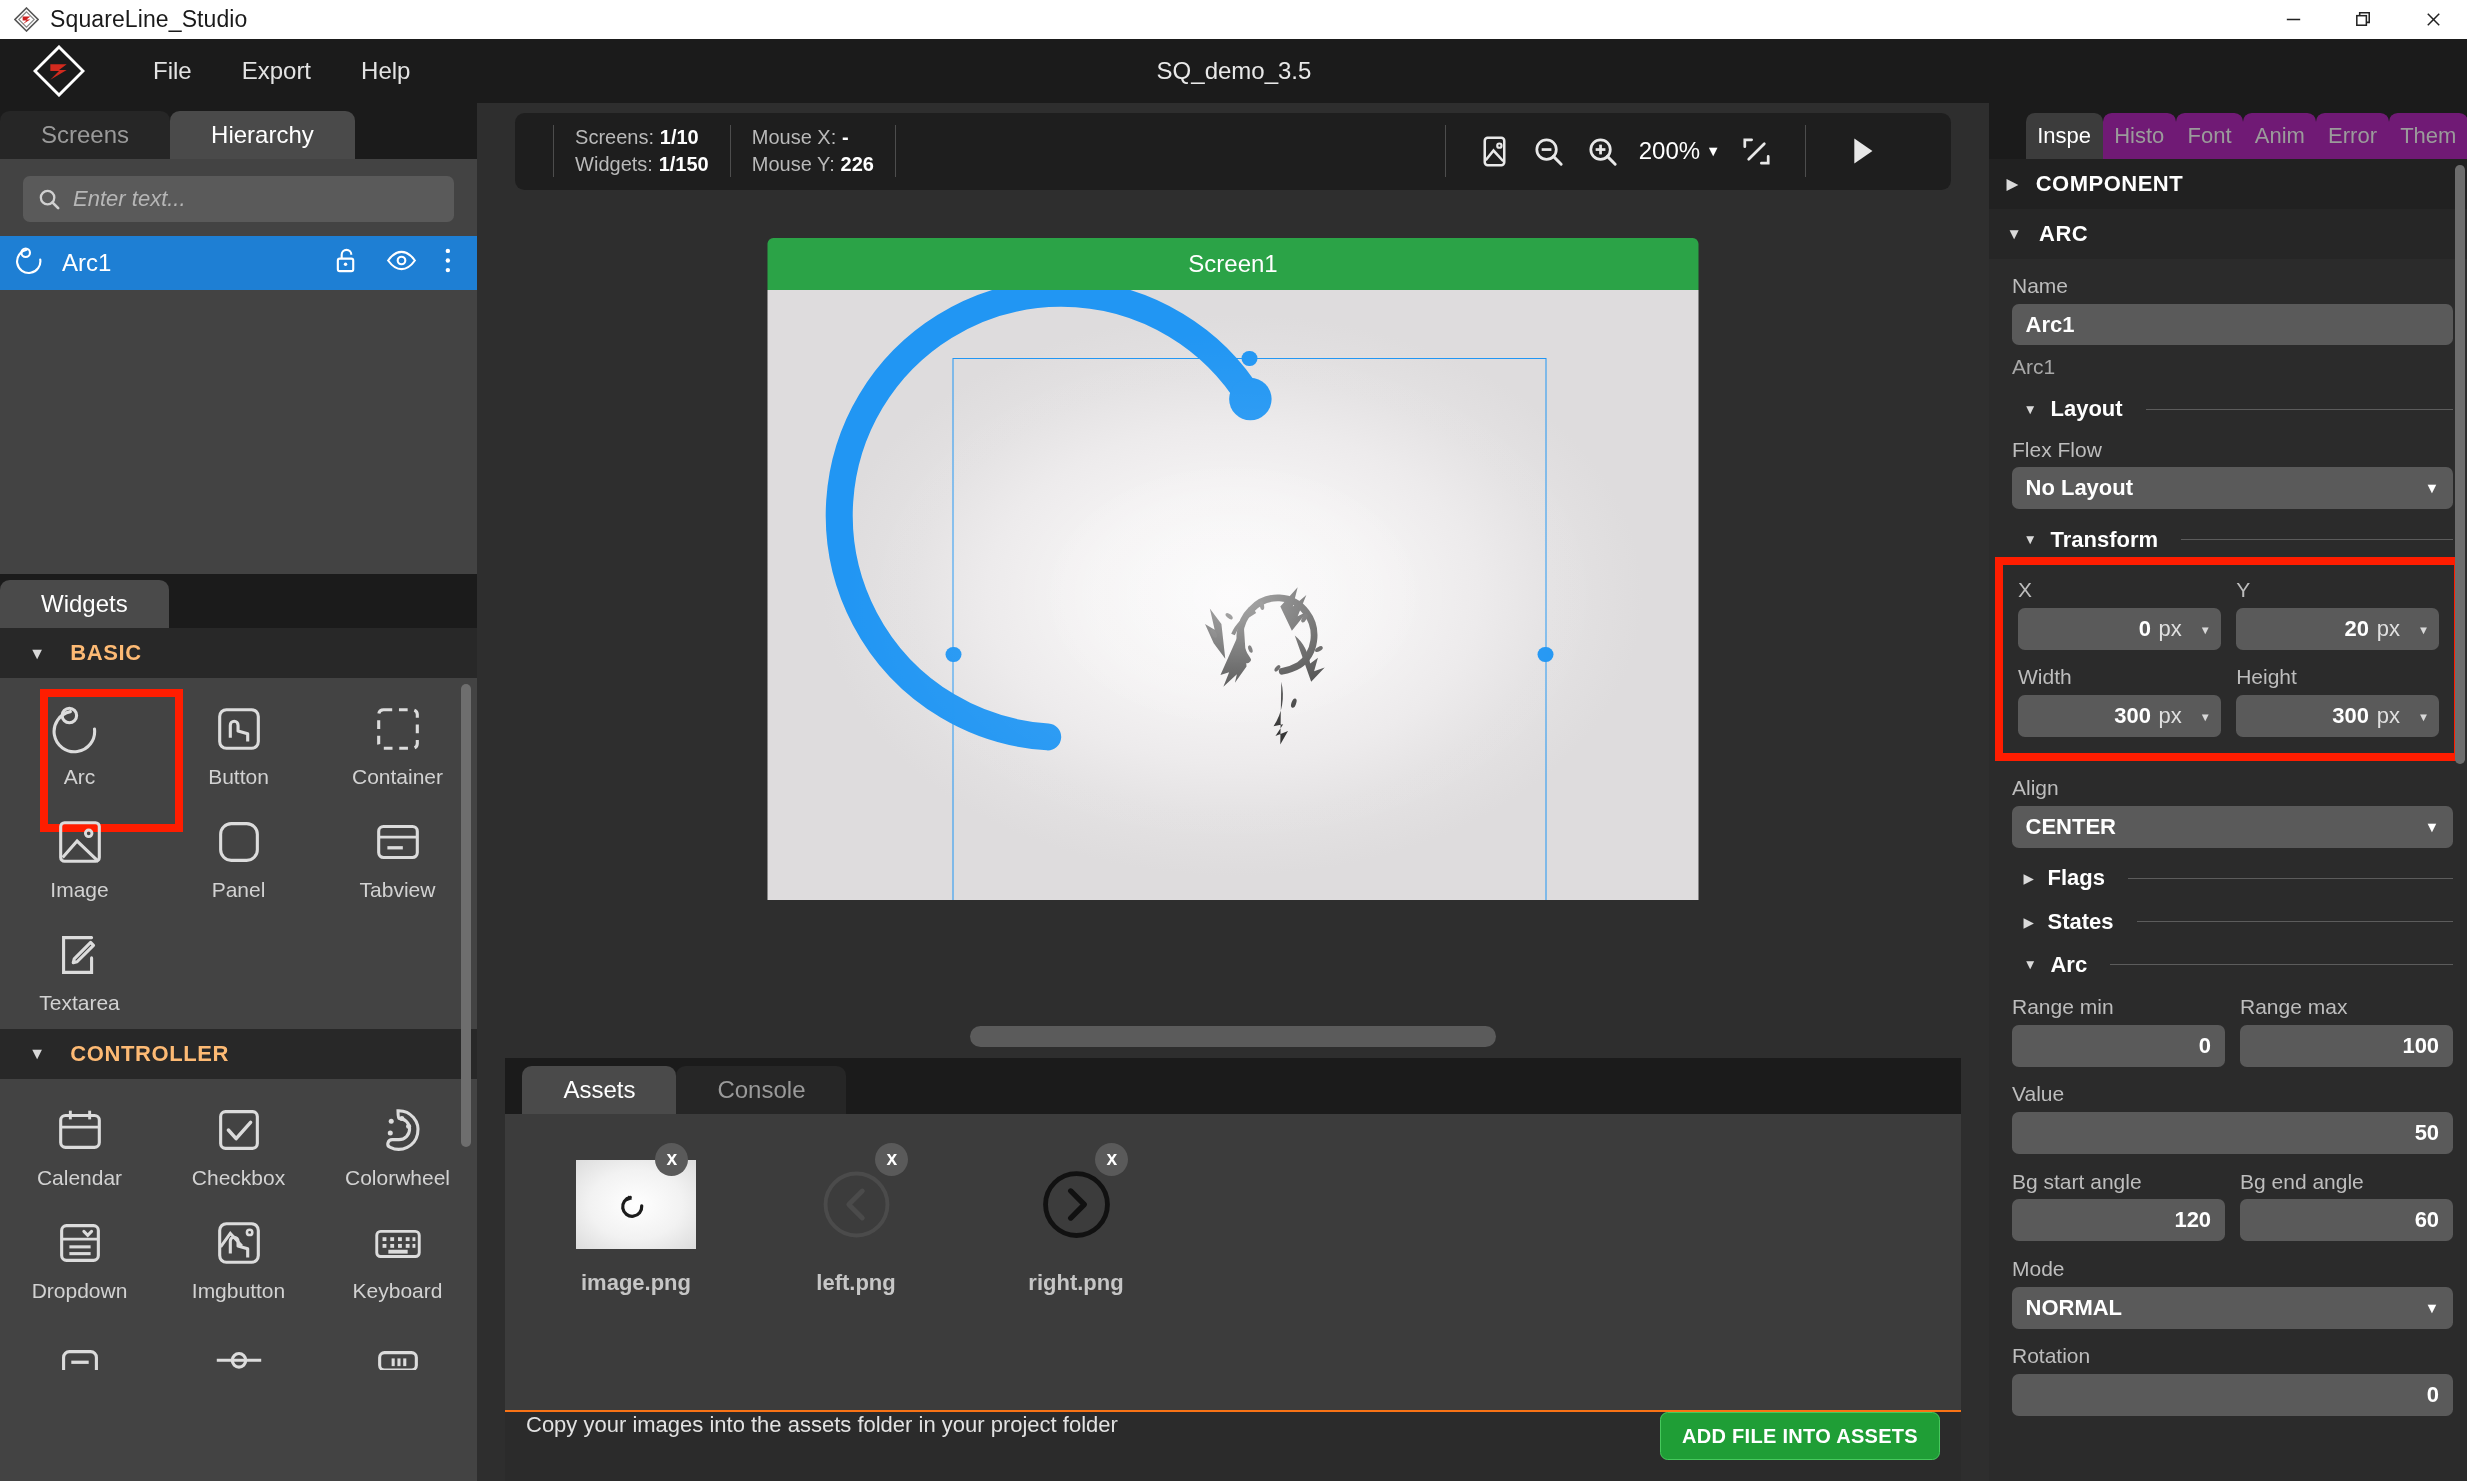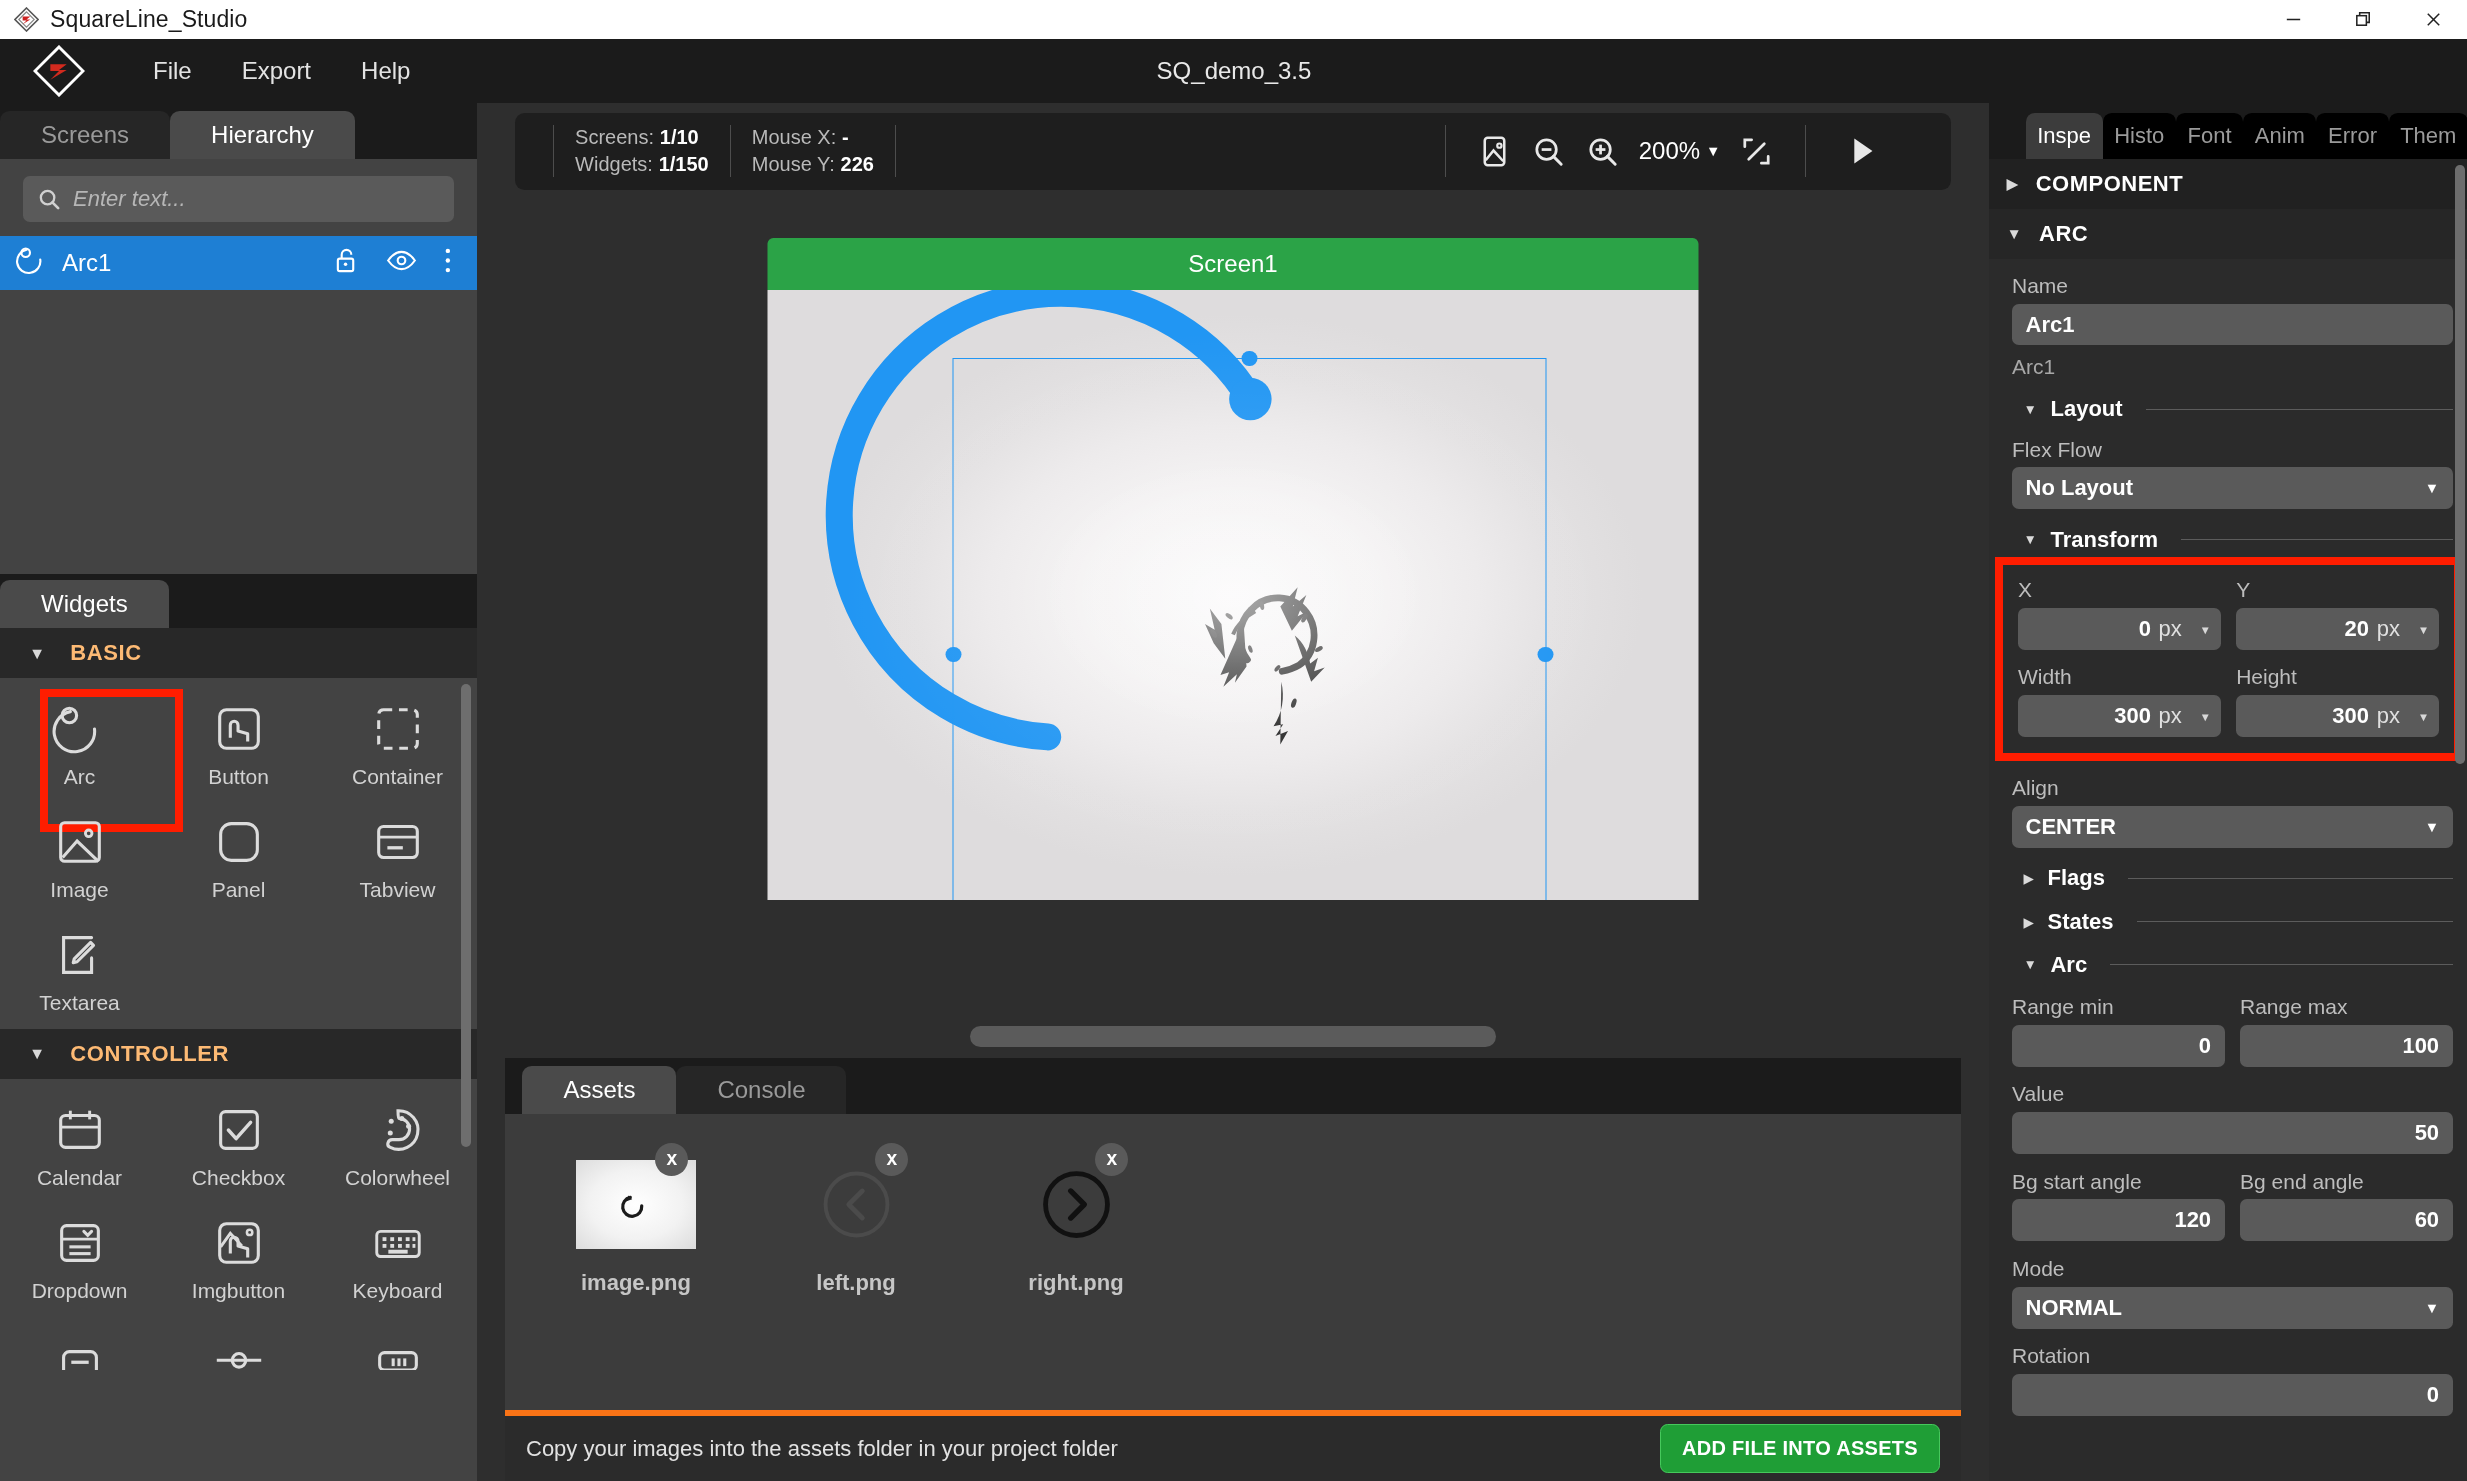--- a/index.html
+++ b/index.html
@@ -178,37 +178,37 @@
   }
   .asset-x {
     position: absolute; right: 7.7px; top: -17.4px; width: 33px; height: 33px;
     border-radius: 50%; background: #5a5a5a; color: #ffffff;
     display: flex; align-items: center; justify-content: center;
     font-size: 19.3px; font-weight: bold;
   }
   .asset-name { margin-top: 21px; font-size: 22px; color: #c6c6c6; font-weight: bold; }
 
   .statusbar {
-    height: 71px; background: #2b2b2b; display: flex; align-items: center;
-    padding: 0 21px; border-top: 6px solid #f97316;
+    height: 71px; background: #2b2b2b; display: flex; align-items: flex-start;
+    padding: 0 21px; border-top: 2px solid #f97316;
   }
   .status-text { font-size: 22px; color: #e2e2e2; }
   .addfile-btn {
     margin-left: auto; background: #1f9e36; color: #ffffff;
     font-size: 20px; font-weight: bold; letter-spacing: 0.3px;
     padding: 11.6px 21px; border-radius: 7.7px; border: 1.9px solid #46c95c;
   }
 
   
   .rightcol { width: 479px; background: #2b2b2b; display: flex; flex-direction: column; }
   .insp-tabs { height: 56px; background: #1b1b1b; display: flex; align-items: flex-end; justify-content: flex-end; }
   .itab {
     height: 46px; padding: 0 11.6px; display: flex; align-items: center;
     font-size: 22px; color: #9b9b9b; border-radius: 8.7px 8.7px 0 0;
-    background: #000000;
+    background: #701a75;
   }
   .itab.active { background: #3c3c3c; color: #ffffff; }
   .insp-body { flex: 1; overflow: hidden; position: relative; }
   .insp-scrollbar {
     position: absolute; right: 2.9px; top: 5.8px; width: 9.7px; height: 599px;
     background: #6d6d6d; border-radius: 4.8px;
   }
 
   .sec-header {
     height: 50px; display: flex; align-items: center; gap: 17.4px; padding-left: 17.4px;

